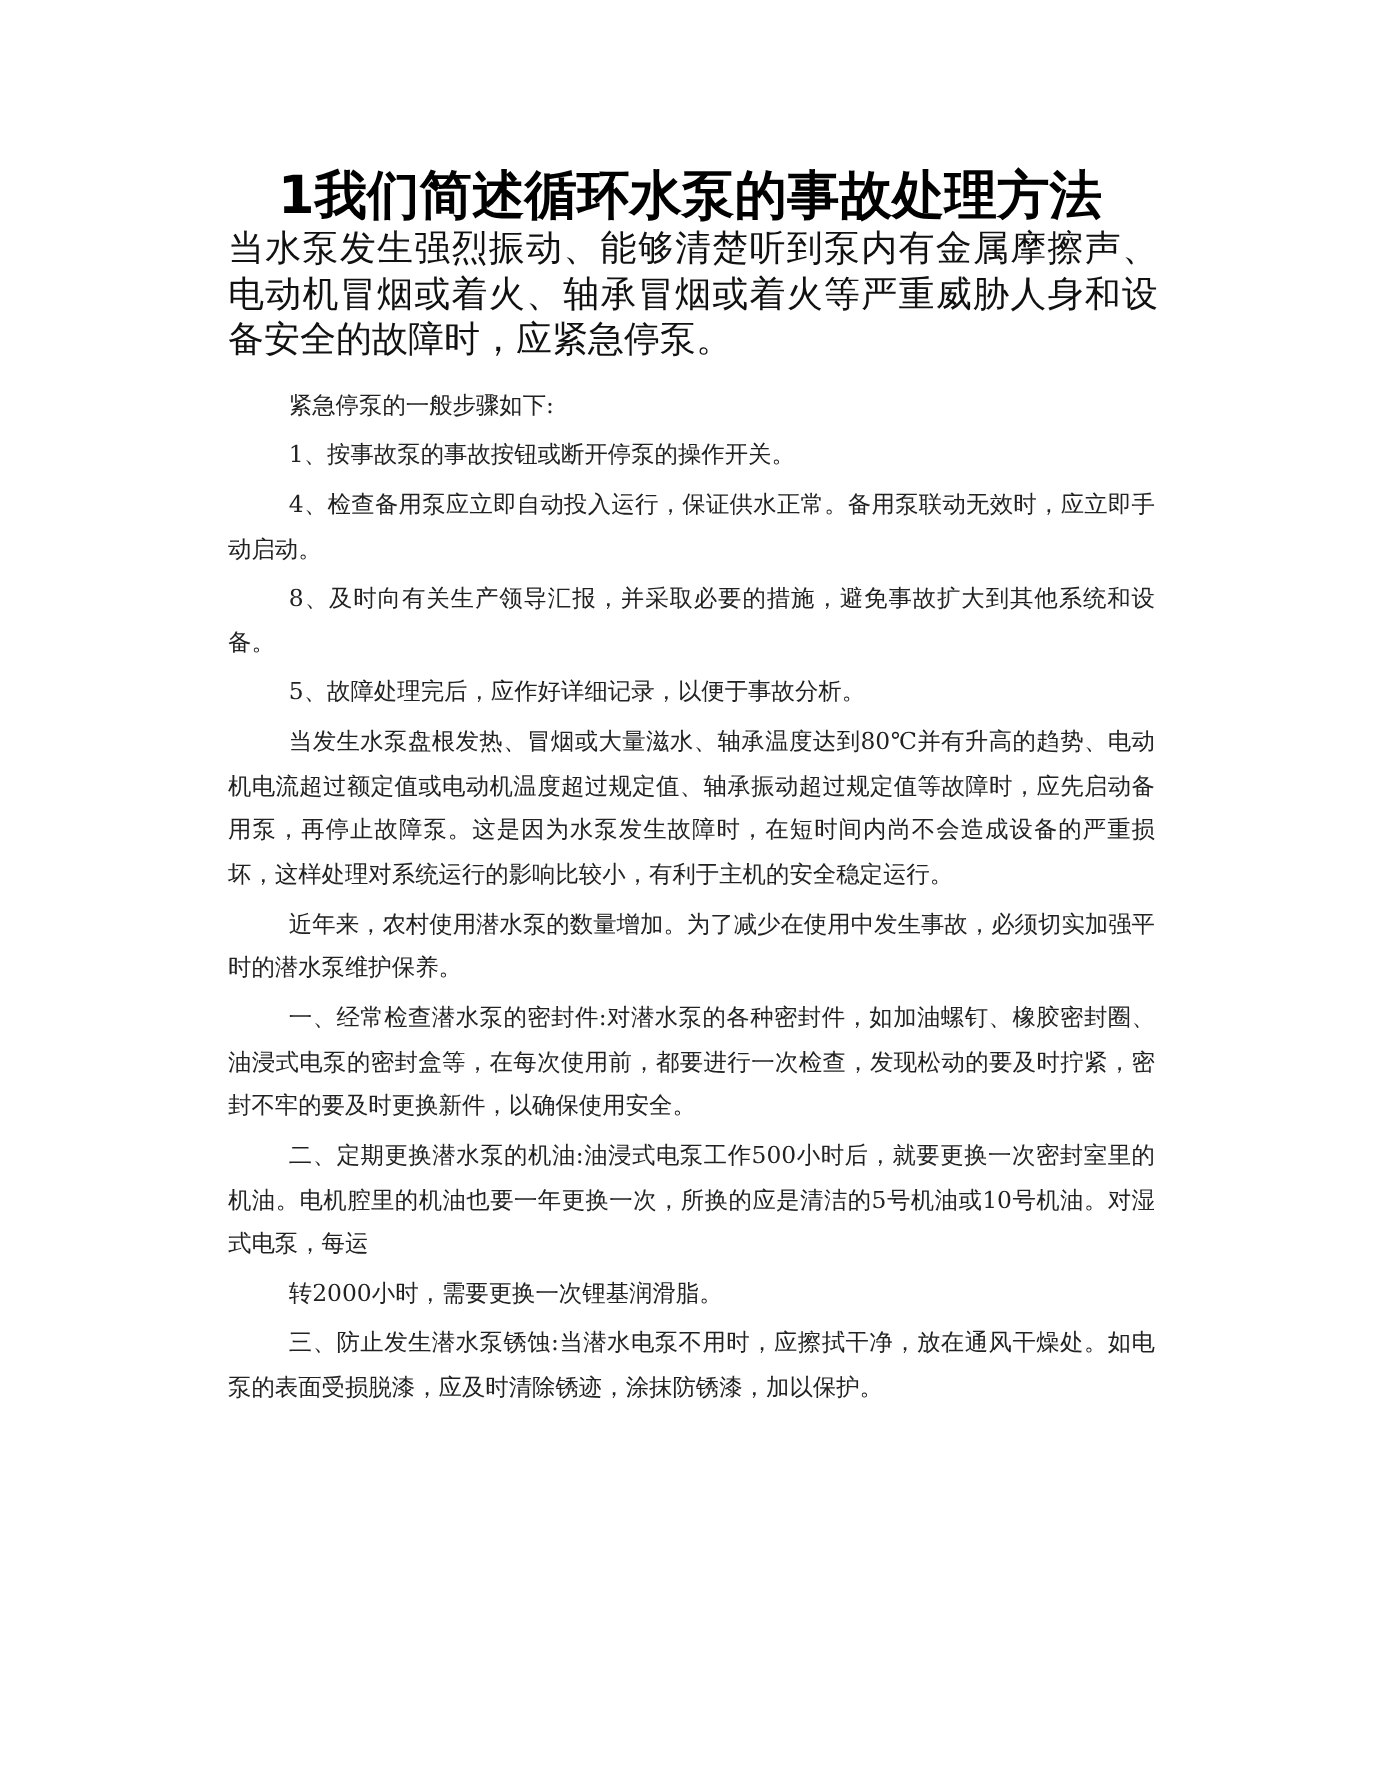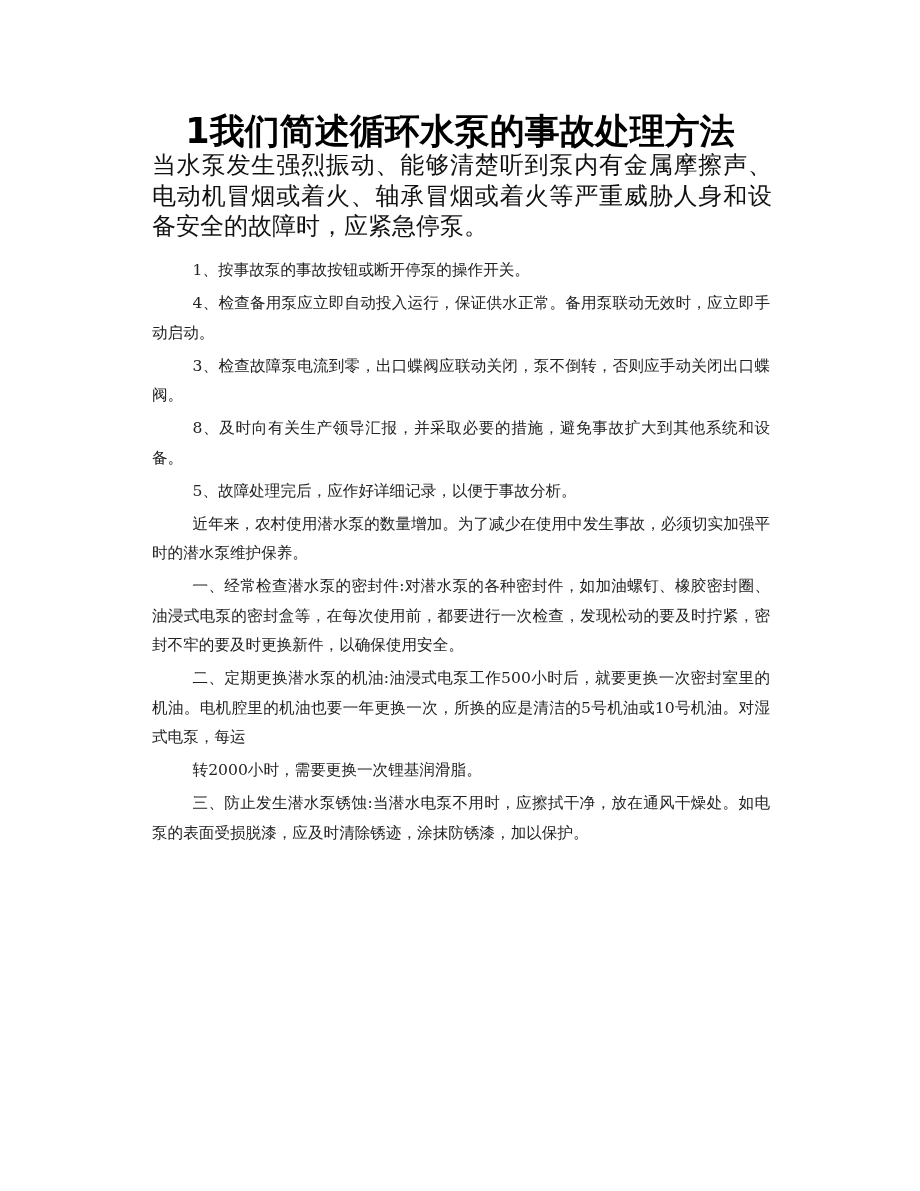--- a/index.html
+++ b/index.html
@@ -23,24 +23,25 @@
   }
   .body p { margin: 0 0 3.5px 0; text-indent: 2.6em; text-align: justify; }
 </style>
 </head>
 <body>
 
 <div class="page">
   <div class="title">1我们简述循环水泵的事故处理方法</div>
   <div class="subtitle">当水泵发生强烈振动、能够清楚听到泵内有金属摩擦声、电动机冒烟或着火、轴承冒烟或着火等严重威胁人身和设备安全的故障时，应紧急停泵。</div>
   <div class="body">
+    <p>紧急停泵的一般步骤如下:</p>
     <p>1、按事故泵的事故按钮或断开停泵的操作开关。</p>
     <p>4、检查备用泵应立即自动投入运行，保证供水正常。备用泵联动无效时，应立即手动启动。</p>
-    <p>3、检查故障泵电流到零，出口蝶阀应联动关闭，泵不倒转，否则应手动关闭出口蝶阀。</p>
     <p>8、及时向有关生产领导汇报，并采取必要的措施，避免事故扩大到其他系统和设备。</p>
     <p>5、故障处理完后，应作好详细记录，以便于事故分析。</p>
+    <p>当发生水泵盘根发热、冒烟或大量滋水、轴承温度达到80℃并有升高的趋势、电动机电流超过额定值或电动机温度超过规定值、轴承振动超过规定值等故障时，应先启动备用泵，再停止故障泵。这是因为水泵发生故障时，在短时间内尚不会造成设备的严重损坏，这样处理对系统运行的影响比较小，有利于主机的安全稳定运行。</p>
     <p>近年来，农村使用潜水泵的数量增加。为了减少在使用中发生事故，必须切实加强平时的潜水泵维护保养。</p>
     <p>一、经常检查潜水泵的密封件:对潜水泵的各种密封件，如加油螺钉、橡胶密封圈、油浸式电泵的密封盒等，在每次使用前，都要进行一次检查，发现松动的要及时拧紧，密封不牢的要及时更换新件，以确保使用安全。</p>
     <p>二、定期更换潜水泵的机油:油浸式电泵工作500小时后，就要更换一次密封室里的机油。电机腔里的机油也要一年更换一次，所换的应是清洁的5号机油或10号机油。对湿式电泵，每运</p>
     <p>转2000小时，需要更换一次锂基润滑脂。</p>
     <p>三、防止发生潜水泵锈蚀:当潜水电泵不用时，应擦拭干净，放在通风干燥处。如电泵的表面受损脱漆，应及时清除锈迹，涂抹防锈漆，加以保护。</p>
   </div>
 </div>
 
 </body></html>

